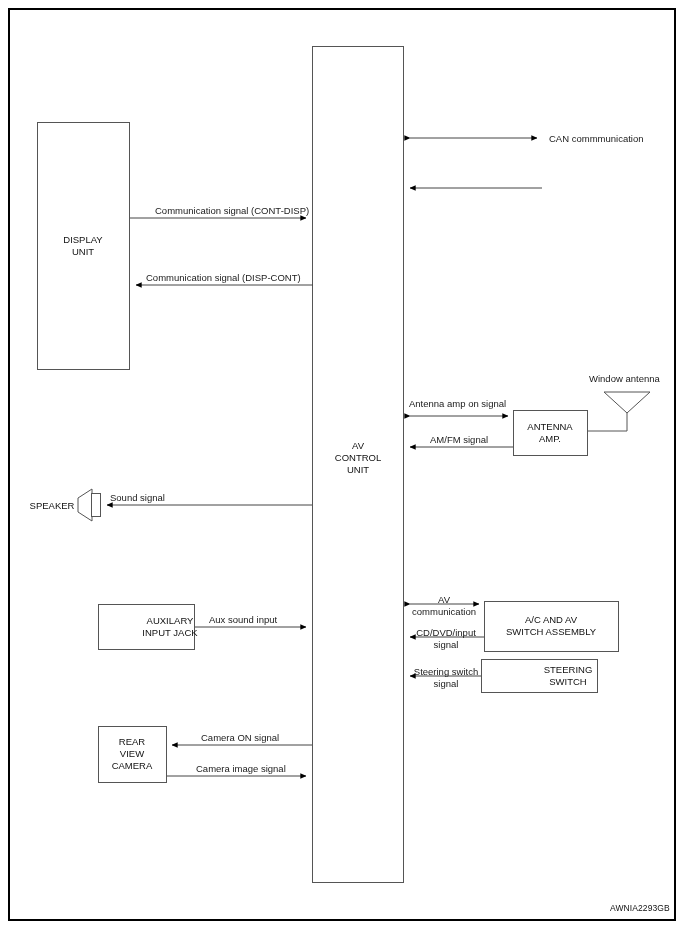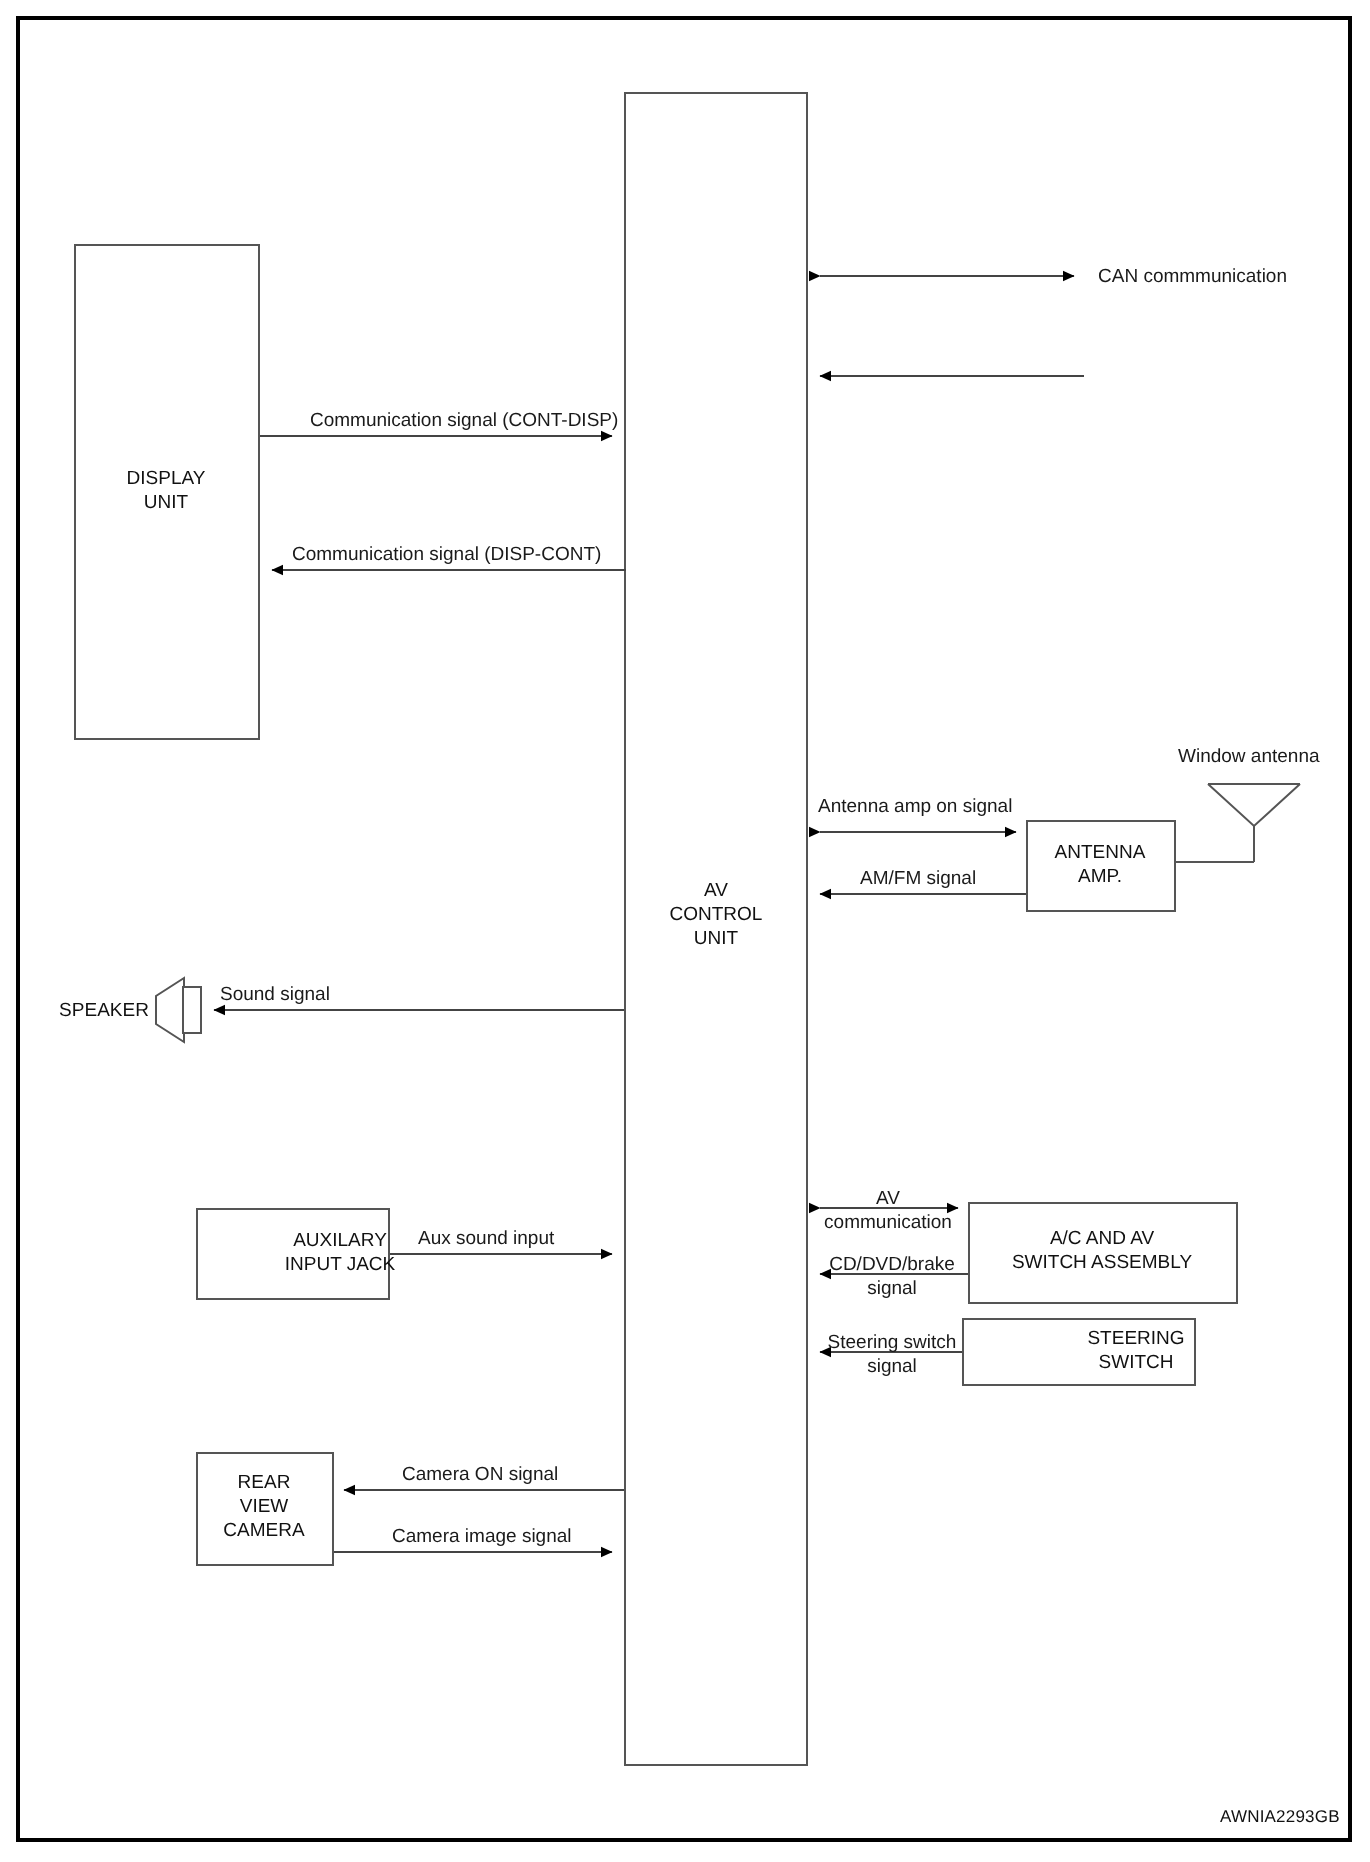--- a/index.html
+++ b/index.html
@@ -163,21 +163,21 @@
   <div class="lbl" style="left:409px; top:398px;">Antenna amp on signal</div>
 
   <div class="lbl" style="left:430px; top:434px;">AM/FM signal</div>
 
   <div class="lbl" style="left:110px; top:492px;">Sound signal</div>
 
   <div class="lbl" style="left:209px; top:614px;">Aux sound input</div>
 
   <div class="lbl ctr" style="left:444px; top:594px;"><span>AV</span><br><span>communication</span></div>
 
-  <div class="lbl ctr" style="left:446px; top:627px;"><span>CD/DVD/brake</span><br><span>signal</span></div>
+  <div class="lbl ctr" style="left:446px; top:627px;"><span>CD/DVD/input</span><br><span>signal</span></div>
 
   <div class="lbl ctr" style="left:446px; top:666px;"><span>Steering switch</span><br><span>signal</span></div>
 
   <div class="lbl" style="left:201px; top:732px;">Camera ON signal</div>
 
   <div class="lbl" style="left:196px; top:763px;">Camera image signal</div>
 
   <div class="lbl" style="left:589px; top:373px;">Window antenna</div>
 
   <div class="code" style="left:610px; top:903px;">AWNIA2293GB</div>

